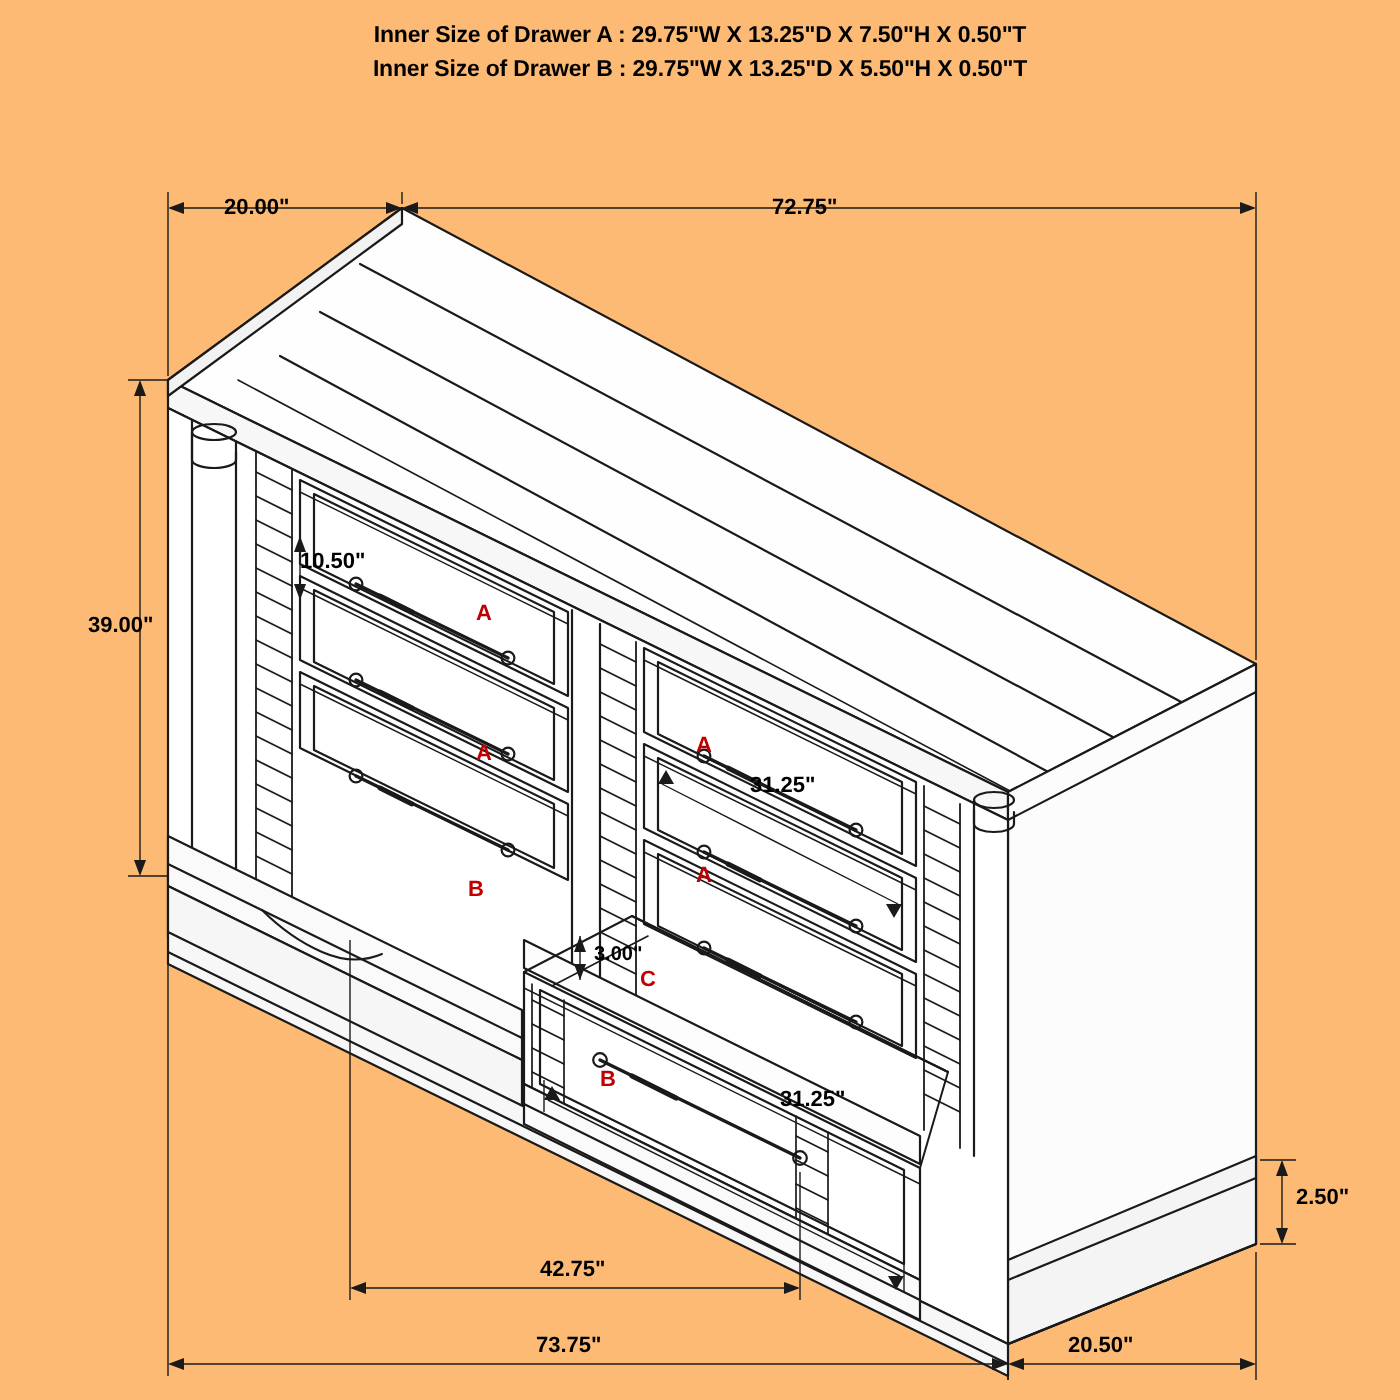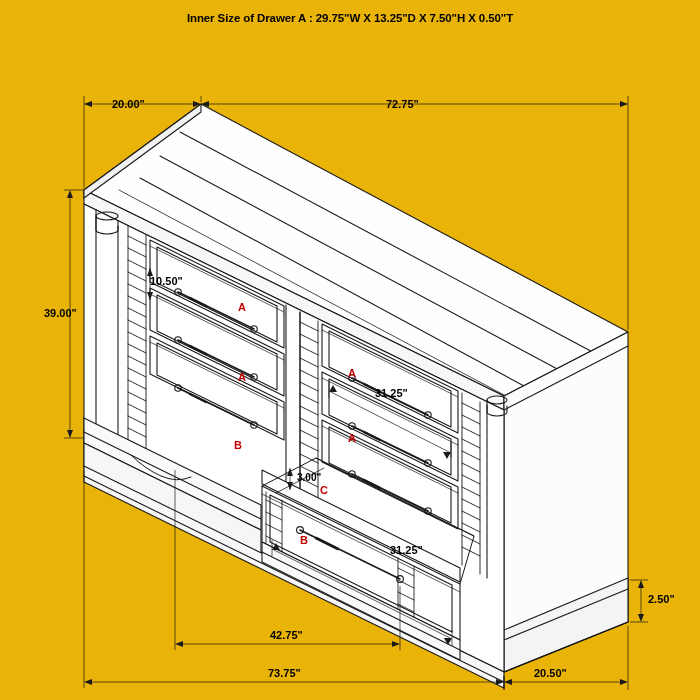--- a/index.html
+++ b/index.html
@@ -4,21 +4,21 @@
 <style>
   html, body {
     margin: 0;
     padding: 0;
     background: #ffffff;
   }
   #page {
     position: relative;
     width: 700px;
     height: 700px;
-    background: #eab308;
+    background: #fdba74;
     font-family: "Liberation Sans", sans-serif;
     overflow: hidden;
   }
   .spec-block {
     position: absolute;
     top: 10px;
     left: 0;
     width: 700px;
     text-align: center;
   }
@@ -55,20 +55,21 @@
     white-space: nowrap;
   }
 </style>
 </head>
 <body>
 
 <div id="page">
 
   <div class="spec-block">
     <div class="spec-line">Inner Size of Drawer A : 29.75"W X 13.25"D X 7.50"H X 0.50"T</div>
+    <div class="spec-line">Inner Size of Drawer B : 29.75"W X 13.25"D X 5.50"H X 0.50"T</div>
   </div>
 
   <svg class="figure" viewBox="0 0 700 700">
     <g fill="none" stroke="#1a1a1a" stroke-width="1.1" stroke-linejoin="round" stroke-linecap="round">
 
       <polygon points="201,104 628,332 504,396 84,190" fill="#fefefe"></polygon>
 
       <line x1="233,0" y1="0" x2="0" y2="0" stroke="none"></line>
       <polyline points="180,132 600,356"></polyline>
       <polyline points="160,156 576,379"></polyline>

